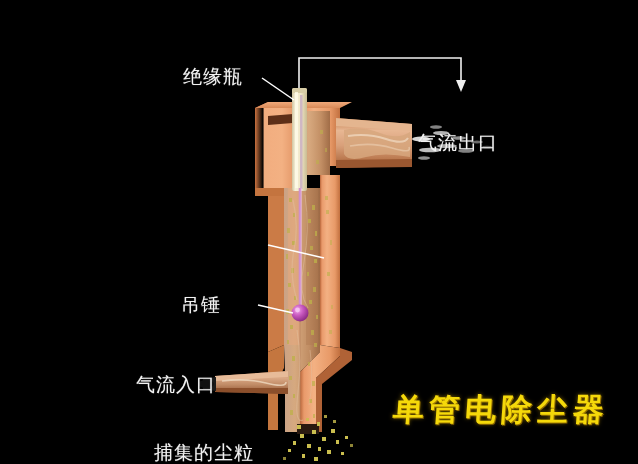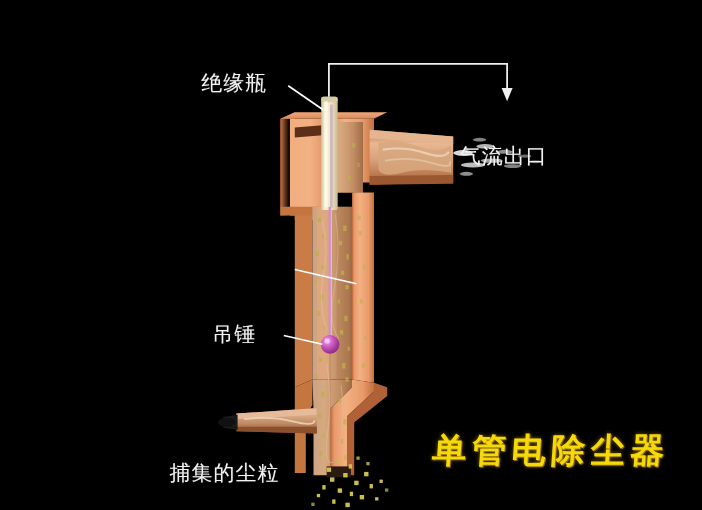--- a/index.html
+++ b/index.html
@@ -272,20 +272,21 @@
       <line x1="258" y1="305" x2="293" y2="313"></line>
     </g>
   </svg>
 
   <div class="lbl" style="left:183px; top:64px;">绝缘瓶</div>
 
 
   <div class="lbl" style="left:418px; top:130px;">气流出口</div>
 
 
-  <div class="lbl" style="left:193px; top:292px;">吊锤</div>
-
-
-  <div class="lbl" style="left:154px; top:418px;">捕集的尘粒</div>
+  <div class="lbl" style="left:181px; top:292px;">吊锤</div>
+
+  <div class="lbl" style="left:136px; top:372px;">气流入口</div>
+
+  <div class="lbl" style="left:154px; top:440px;">捕集的尘粒</div>
 
   <div id="title" style="left:393px; top:389px;">单管电除尘器</div>
 
 </div>
 
 </body></html>

